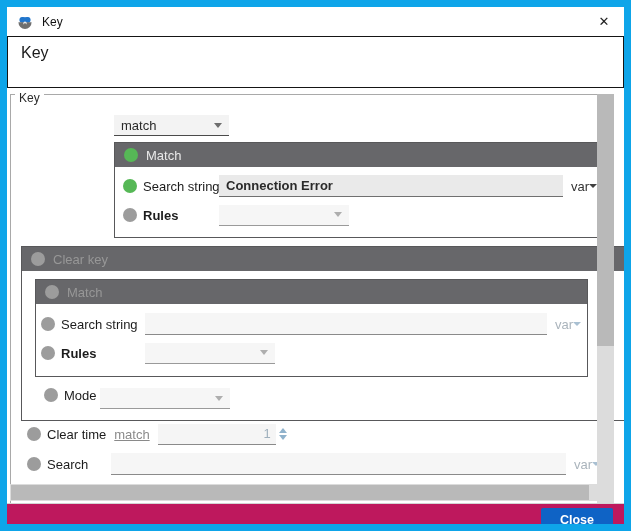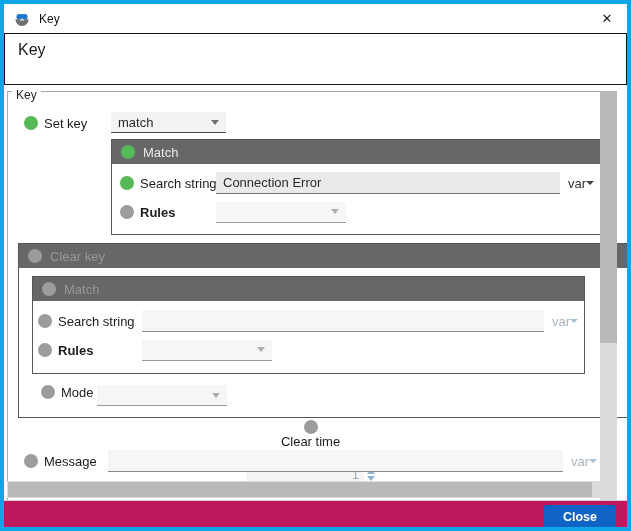--- a/index.html
+++ b/index.html
@@ -1,17 +1,17 @@
 <!DOCTYPE html>
 <html><head>
 <meta charset="utf-8">
 <style>
   html,body{margin:0;padding:0;background:#fff;}
   .window{
-    width:631px;height:531px;box-sizing:border-box;border:4px solid #0ea5e9;
+    width:631px;height:531px;box-sizing:border-box;border:7px solid #0ea5e9;
     font-family:"Liberation Sans",sans-serif;background:#fff;position:relative;overflow:hidden;
   }
   
   .titlebar{height:29px;display:flex;align-items:center;padding:0 0 0 10px;background:#fff;}
   .app-icon{width:16px;height:16px;margin-right:9px;flex:0 0 auto;}
   .titlebar-title{font-size:12px;color:#111;}
   .titlebar-close{margin-left:auto;width:40px;height:29px;display:flex;align-items:center;justify-content:center;
     font-size:13px;color:#222;cursor:default;}
   
   .headerbox{height:52px;box-sizing:border-box;border:1px solid #151515;background:#fff;
@@ -26,21 +26,21 @@
   .radio{width:14px;height:14px;border-radius:50%;flex:0 0 auto;}
   .radio.on{background:#56b856;}
   .radio.off{background:#9c9c9c;}
   .lbl{font-size:13px;color:#1c1c1c;white-space:nowrap;}
   .combo{box-sizing:border-box;height:21px;background:#f3f3f3;border-bottom:1px solid #4a4a4a;
     display:flex;align-items:center;justify-content:space-between;padding:0 7px;font-size:13px;color:#2a2a2a;}
   .combo .tri{width:0;height:0;border-left:4px solid transparent;border-right:4px solid transparent;border-top:5px solid #6e6e6e;}
   .combo.disabled{background:#f6f6f6;border-bottom-color:#9a9a9a;color:#9a9a9a;}
   .combo.disabled .tri{border-top-color:#aeaeae;}
   .tfield{box-sizing:border-box;height:22px;width:100%;background:#eaeaea;border:none;border-bottom:1px solid #707070;
-    font-family:"Liberation Sans",sans-serif;font-size:13px;color:#2a2a2a;padding:0 7px;outline:none;}
+    font-family:"Liberation Sans",sans-serif;font-size:13px;color:#2a2a2a;padding:0 7px;outline:none;font-weight:bold;}
   .tfield.disabled{background:#f6f6f6;border-bottom-color:#8a8a8a;color:#9a9a9a;}
   .varcell{display:flex;align-items:center;gap:0;margin-left:8px;flex:0 0 auto;}
   .varcell .vlbl{font-size:13px;color:#333;}
   .varcell .tri{width:0;height:0;border-left:4px solid transparent;border-right:4px solid transparent;border-top:4px solid #3f3f3f;}
   .varcell.disabled .vlbl{color:#aab4bc;}
   .varcell.disabled .tri{border-top-color:#a9c0d2;}
   
   .section{box-sizing:border-box;border:1px solid #58585a;background:#fff;position:absolute;}
   .section-h{height:24px;background:#67676a;display:flex;align-items:center;gap:8px;padding-left:9px;}
   .section-h .stitle{font-size:13px;color:#e9e9e9;}
@@ -74,21 +74,21 @@
   
   .footer{height:33px;box-sizing:border-box;border-top:1px solid #d4d4d4;background:#be185d;
     display:flex;align-items:center;justify-content:flex-end;padding-right:11px;}
   .close-btn{width:72px;height:24px;background:#0f63c5;color:#fff;border:none;border-radius:2px;
     font-family:"Liberation Sans",sans-serif;font-size:12.5px;font-weight:600;cursor:pointer;}
   
   .setkey-row{position:absolute;left:16px;top:20px;height:22px;display:flex;align-items:center;}
   .setkey-combo{position:absolute;left:103px;top:20px;width:115px;}
   .match-section{left:103px;top:47px;width:490px;}
   .clearkey-section{left:10px;top:151px;width:626px;}
-  .cleartime-row{position:absolute;left:16px;top:328px;right:8px;height:22px;display:flex;align-items:center;flex-direction:column;}
+  .cleartime-row{position:absolute;left:16px;top:328px;right:8px;height:22px;display:flex;align-items:center;}
   .message-row{position:absolute;left:16px;top:358px;right:8px;height:22px;display:flex;align-items:center;}
   .msg-lcell{width:64px;flex:0 0 auto;}
   .rules-combo{width:130px;flex:0 0 auto;}
   .gap8{width:8px;flex:0 0 auto;}
 </style>
 </head>
 <body>
 
 <div class="window">
 
@@ -107,25 +107,20 @@
 
   <div class="headerbox">
     <div class="htitle">Key</div>
   </div>
 
   <div class="canvas">
 
     <div class="groupbox">
       <div class="legend">Key</div>
 
-      <div class="setkey-row">
-        <span class="radio on"></span>
-        <span class="gap6"></span>
-        <span class="lbl">Set key</span>
-      </div>
       <div class="combo setkey-combo">
         <span>match</span>
         <span class="tri"></span>
       </div>
 
       <div class="section match-section">
         <div class="section-h">
           <span class="radio on"></span>
           <span class="stitle">Match</span>
         </div>
@@ -212,21 +207,21 @@
           <span class="spinner">
             <span class="sp-up"></span>
             <span class="sp-dn"></span>
           </span>
         </span>
       </div>
 
       <div class="message-row">
         <span class="radio off"></span>
         <span class="gap6"></span>
-        <span class="msg-lcell lbl">Message</span>
+        <span class="msg-lcell lbl">Search</span>
         <input class="tfield disabled grow" value="" style="">
         <span class="varcell disabled">
           <span class="vlbl">var</span>
           <span class="tri"></span>
         </span>
       </div>
 
     </div>
 
     <div class="vscroll">

